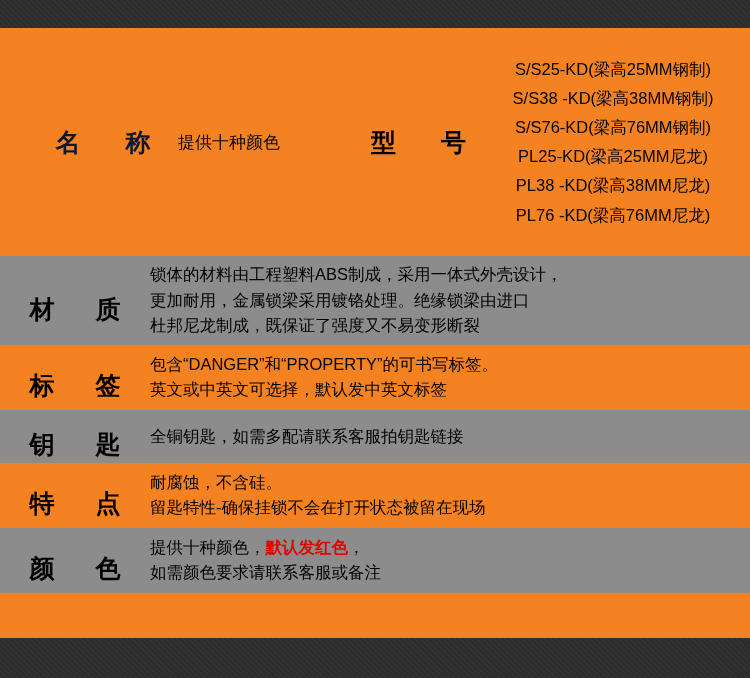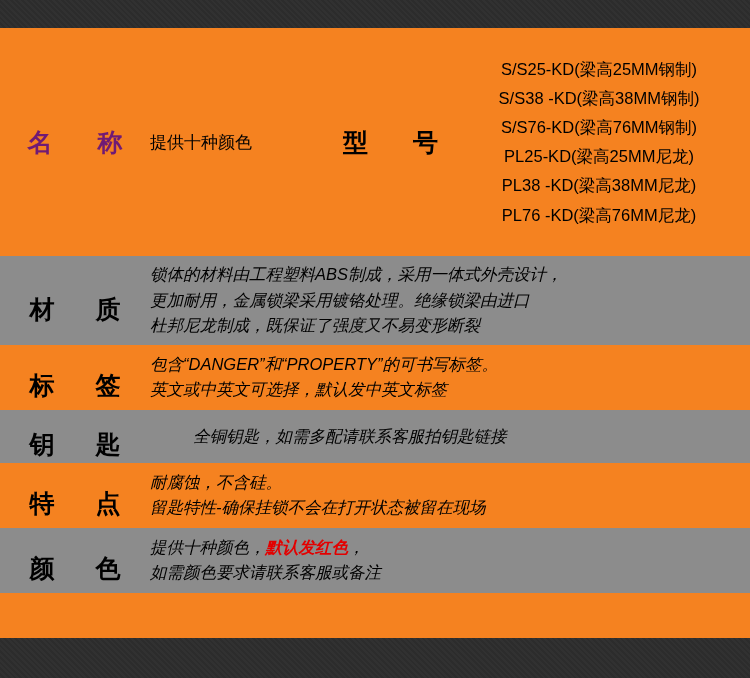--- a/index.html
+++ b/index.html
@@ -58,39 +58,39 @@
   .value {
     flex: 1 1 auto;
     display: flex;
     flex-direction: column;
     justify-content: center;
     font-size: 16.5px;
     color: #000;
     line-height: 1.55;
     padding-right: 12px;
     box-sizing: border-box;
-    font-style: italic;
   }
 
   
   .name-row {
     height: 232px;
     display: flex;
     align-items: center;
     background: #f58220;
   }
   .name-label {
     width: 150px;
     flex: 0 0 150px;
     text-align: center;
     font-size: 25px;
     font-weight: bold;
     letter-spacing: 10px;
     text-indent: 10px;
-    color: #701a75;
+    color: #0f172a;
+    margin-left: 28px;
   }
   .name-value {
     flex: 0 0 168px;
     font-size: 17px;
     color: #000;
   }
   .model-label {
     flex: 0 0 130px;
     font-size: 25px;
     font-weight: bold;
@@ -105,21 +105,21 @@
     flex-direction: column;
     justify-content: center;
     font-size: 16.5px;
     color: #000;
     line-height: 1.77;
     align-items: center;
   }
 
   .material-row { height: 90px; }
   .tag-row      { height: 66px; }
-  .key-row      { height: 54px; gap: 43px; }
+  .key-row      { height: 54px; }
   .feature-row  { height: 66px; }
   .color-row    { height: 66px; }
   .bottom-spacer{ height: 46px; }
 
   .red { color: #e30000; font-weight: bold; }
 
   .line { white-space: nowrap; }
 </style>
 </head>
 <body>

